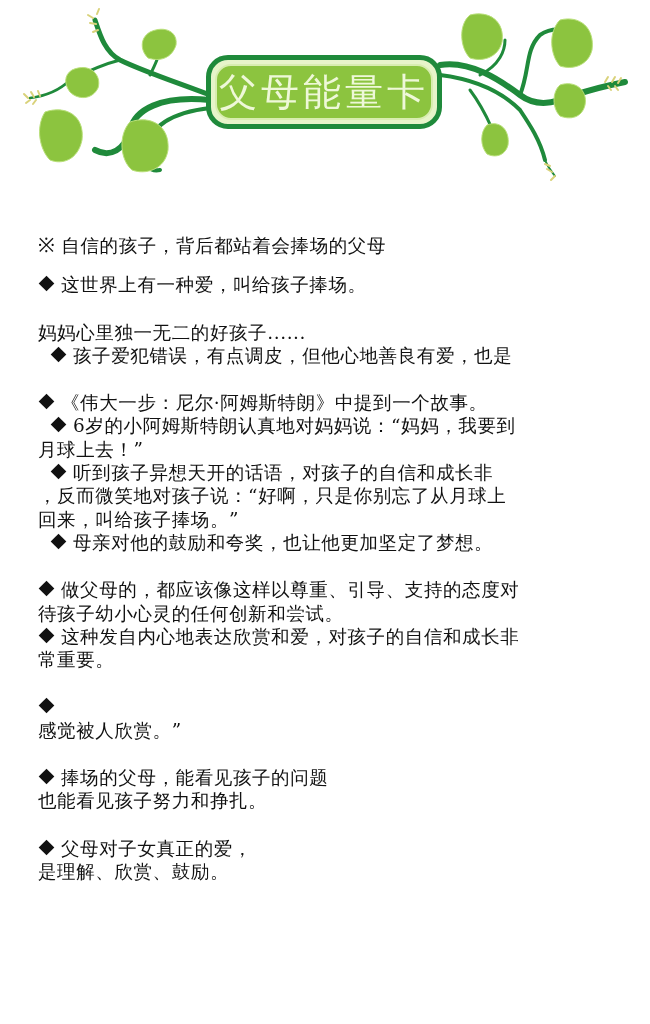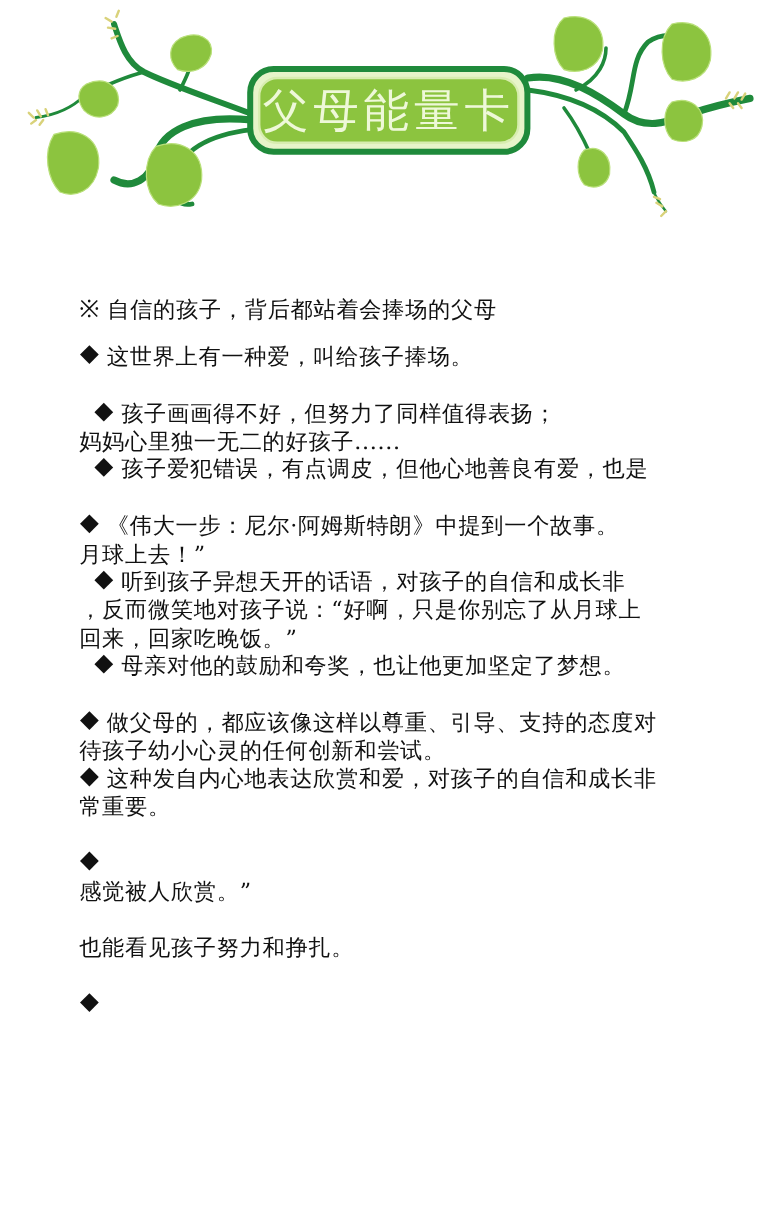--- a/index.html
+++ b/index.html
@@ -53,23 +53,22 @@
     .title-text {
       font-family: "DejaVu Serif", "Liberation Serif", serif;
       font-size: 38px;
       color: #eef8d8;
       letter-spacing: 4px;
       line-height: 1;
     }
     .content {
       position: absolute;
       left: 38px;
-      top: 246px;
+      top: 234px;
       width: 580px;
-      margin-left: 28px;
     }
     .line {
       font-size: 18.5px;
       line-height: 23.3px;
       white-space: nowrap;
       letter-spacing: 0.6px;
     }
     .indent {
       padding-left: 12px;
     }
@@ -141,40 +140,42 @@
 
 <div class="content">
   <div class="line">
     <span class="ref">※</span><span>自信的孩子，背后都站着会捧场的父母</span>
   </div>
   <div class="gap-s"></div>
 
   <div class="line"><span class="diamond"></span><span>这世界上有一种爱，叫给孩子捧场。</span></div>
   <div class="gap-m"></div>
 
-  <div class="line indent"><span class="diamond"></span><span>孩子画画得不好，但努力了同样值得表扬；</span></div>
   <div class="line"><span>妈妈心里独一无二的好孩子......</span></div>
   <div class="line indent"><span class="diamond"></span><span>孩子爱犯错误，有点调皮，但他心地善良有爱，也是</span></div>
   <div class="gap-m"></div>
 
   <div class="line"><span class="diamond"></span><span>《伟大一步：尼尔·阿姆斯特朗》中提到一个故事。</span></div>
+  <div class="line indent"><span class="diamond"></span><span>6岁的小阿姆斯特朗认真地对妈妈说：“妈妈，我要到</span></div>
   <div class="line"><span>月球上去！”</span></div>
   <div class="line indent"><span class="diamond"></span><span>听到孩子异想天开的话语，对孩子的自信和成长非</span></div>
   <div class="line"><span>，反而微笑地对孩子说：“好啊，只是你别忘了从月球上</span></div>
-  <div class="line"><span>回来，回家吃晚饭。”</span></div>
+  <div class="line"><span>回来，叫给孩子捧场。”</span></div>
   <div class="line indent"><span class="diamond"></span><span>母亲对他的鼓励和夸奖，也让他更加坚定了梦想。</span></div>
   <div class="gap-m"></div>
 
   <div class="line"><span class="diamond"></span><span>做父母的，都应该像这样以尊重、引导、支持的态度对</span></div>
   <div class="line"><span>待孩子幼小心灵的任何创新和尝试。</span></div>
   <div class="line"><span class="diamond"></span><span>这种发自内心地表达欣赏和爱，对孩子的自信和成长非</span></div>
   <div class="line"><span>常重要。</span></div>
   <div class="gap-m"></div>
 
   <div class="line"><span class="diamond"></span></div>
   <div class="line"><span>感觉被人欣赏。”</span></div>
   <div class="gap-m"></div>
 
+  <div class="line"><span class="diamond"></span><span>捧场的父母，能看见孩子的问题</span></div>
   <div class="line"><span>也能看见孩子努力和挣扎。</span></div>
   <div class="gap-m"></div>
 
-  <div class="line"><span class="diamond"></span></div>
+  <div class="line"><span class="diamond"></span><span>父母对子女真正的爱，</span></div>
+  <div class="line"><span>是理解、欣赏、鼓励。</span></div>
 </div>
 
 </body></html>

